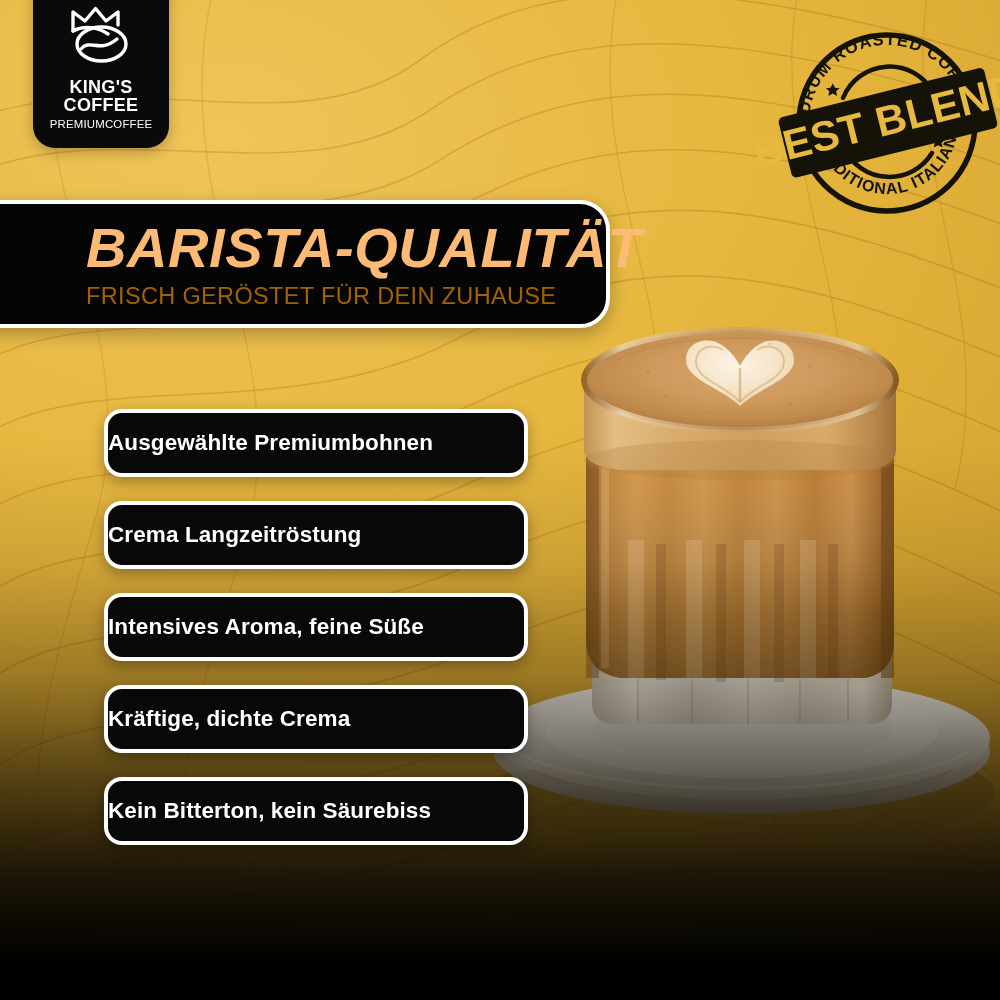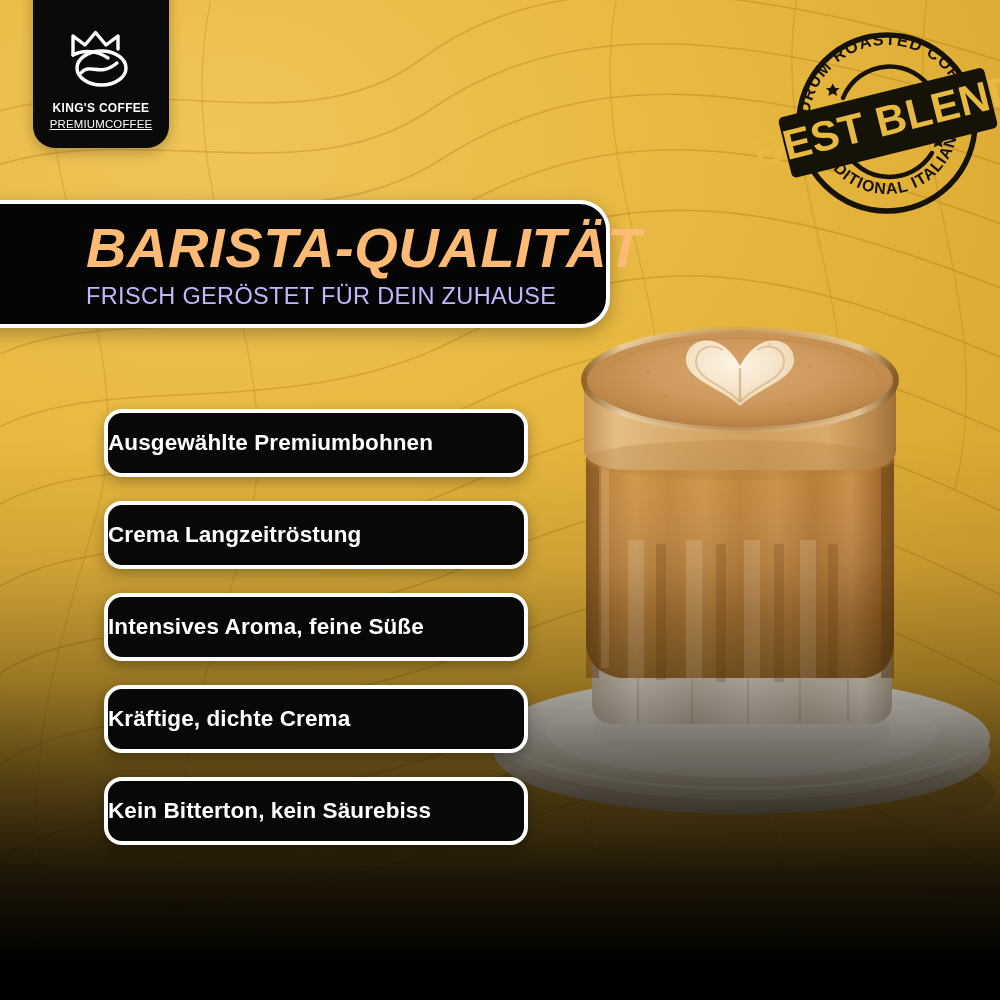--- a/index.html
+++ b/index.html
@@ -28,36 +28,36 @@
   .bg-vig{position:absolute;inset:0;
     background:radial-gradient(130% 95% at 50% 30%, rgba(0,0,0,0) 55%, rgba(0,0,0,.18) 100%);}
 
   
   .logo-card{position:absolute;left:33px;top:-22px;width:136px;height:170px;
     background:#0a0a0a;border-radius:0 0 22px 22px;
     display:flex;flex-direction:column;align-items:center;justify-content:flex-end;
     padding-bottom:18px;box-sizing:border-box;
     box-shadow:0 4px 14px rgba(0,0,0,.25);}
   .logo-mark{width:74px;height:62px;margin-bottom:11px;}
-  .logo-name{color:#fff;font-size:12px;font-weight:700;letter-spacing:.3px;line-height:1;}
-  .logo-sub{color:#fff;font-size:11.4px;font-weight:400;letter-spacing:.2px;line-height:1;margin-top:5px;text-decoration:underline;}
+  .logo-name{color:#fff;font-size:18px;font-weight:700;letter-spacing:.3px;line-height:1;text-align:center;}
+  .logo-sub{color:#fff;font-size:11.4px;font-weight:400;letter-spacing:.2px;line-height:1;margin-top:5px;}
 
   
   .badge{position:absolute;left:786px;top:22px;width:202px;height:202px;}
   .badge svg{display:block;width:100%;height:100%;overflow:visible;}
 
   
   .headline{position:absolute;left:-40px;top:200px;width:650px;height:128px;
     background:#050505;border:4px solid #ffffff;border-radius:0 30px 30px 0;
     box-sizing:border-box;
     display:flex;flex-direction:column;justify-content:center;
     padding-left:122px;box-shadow:0 6px 18px rgba(0,0,0,.28);}
   .headline h1{margin:0;color:#fdba74;font-size:56px;font-weight:700;
     letter-spacing:.6px;line-height:1;white-space:nowrap;font-style:italic;}
-  .headline h2{margin:9px 0 0 0;color:#c4b5fd;font-size:23.5px;font-weight:400;
+  .headline h2{margin:9px 0 0 0;color:#a16207;font-size:23.5px;font-weight:400;
     letter-spacing:.35px;line-height:1;white-space:nowrap;}
 
   
   .pills{position:absolute;left:104px;top:409px;width:424px;}
   .pill{height:68px;margin-bottom:24px;background:#080808;
     border:4px solid #ffffff;border-radius:18px;box-sizing:border-box;
     display:flex;align-items:center;
     box-shadow:0 5px 14px rgba(0,0,0,.3);}
   .pill:last-child{margin-bottom:0;}
   .pill span{color:#fff;font-size:22.5px;font-weight:700;letter-spacing:.1px;white-space:nowrap;}

